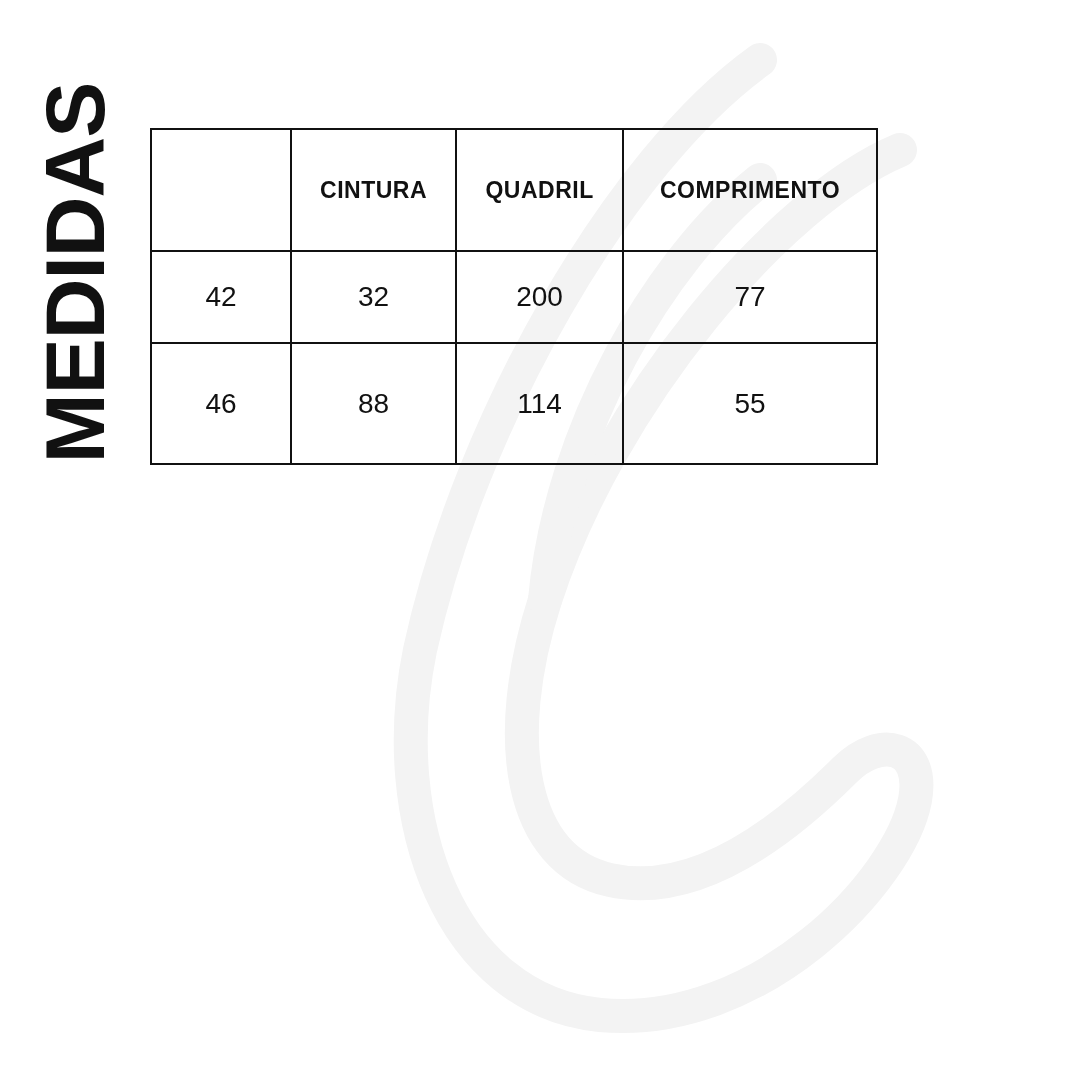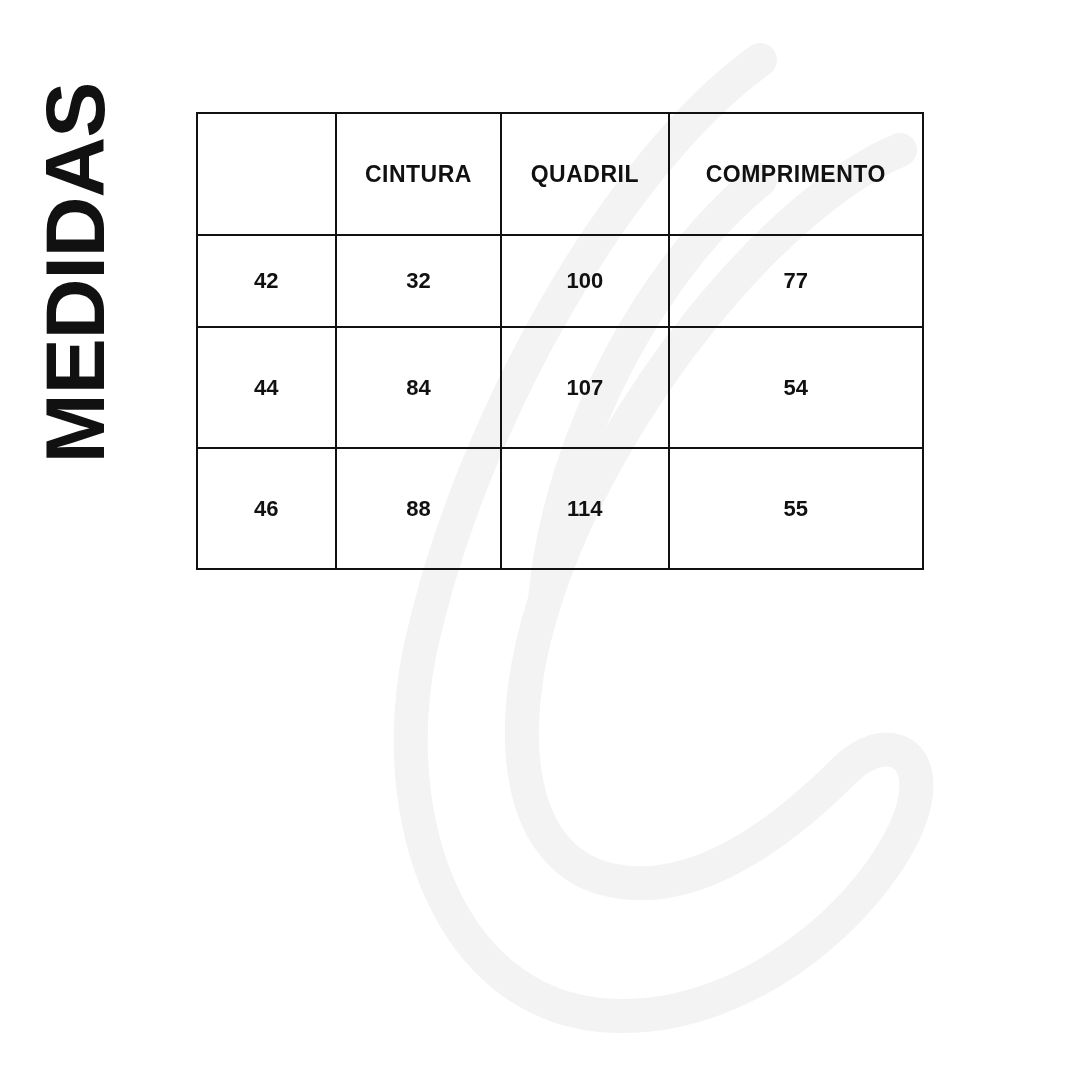--- a/index.html
+++ b/index.html
@@ -50,44 +50,43 @@
     font-weight: 700;
     letter-spacing: -1px;
     color: #111111;
     line-height: 1;
     font-family: "Liberation Sans", sans-serif;
   }
   
   #size-table {
     position: absolute;
     left: 150px;
-    top: 112px;
+    top: 128px;
     width: 728px;
     border-collapse: collapse;
     z-index: 2;
     background: transparent;
-    margin-left: 46px;
   }
   #size-table td, #size-table th {
     border: 2px solid #111111;
     text-align: center;
     vertical-align: middle;
     color: #111111;
     font-family: "Liberation Sans", sans-serif;
   }
   #size-table thead th {
     height: 118px;
     font-size: 23px;
     font-weight: 700;
     letter-spacing: 0.5px;
   }
   #size-table tbody td {
     height: 88px;
-    font-size: 22px;
-    font-weight: 700;
+    font-size: 28px;
+    font-weight: 400;
   }
   #size-table tbody tr:nth-child(2) td,
   #size-table tbody tr:nth-child(3) td {
     height: 117px;
   }
   .col-size { width: 184px; }
   .col-cintura { width: 186px; }
   .col-quadril { width: 188px; }
   .col-comprimento { width: 282px; }
   .blank-head { font-size: 0; }
@@ -112,28 +111,22 @@
         <th class="col-size blank-head"></th>
         <th class="col-cintura">CINTURA</th>
         <th class="col-quadril">QUADRIL</th>
         <th class="col-comprimento">COMPRIMENTO</th>
       </tr>
     </thead>
     <tbody>
       <tr>
         <td class="col-size">42</td>
         <td class="col-cintura">32</td>
-        <td class="col-quadril">100</td>
+        <td class="col-quadril">200</td>
         <td class="col-comprimento">77</td>
-      </tr>
-      <tr>
-        <td class="col-size">44</td>
-        <td class="col-cintura">84</td>
-        <td class="col-quadril">107</td>
-        <td class="col-comprimento">54</td>
       </tr>
       <tr>
         <td class="col-size">46</td>
         <td class="col-cintura">88</td>
         <td class="col-quadril">114</td>
         <td class="col-comprimento">55</td>
       </tr>
     </tbody>
   </table>
 

